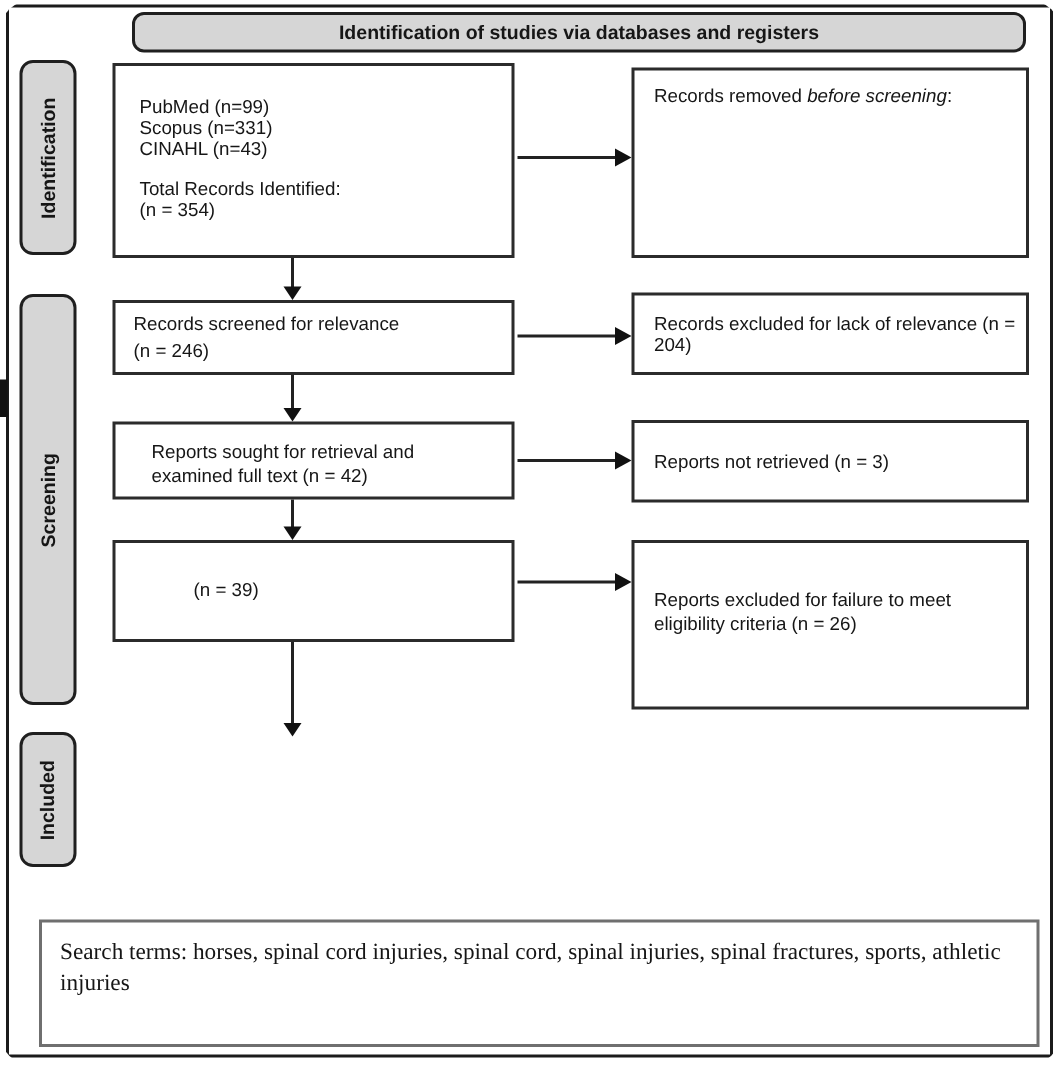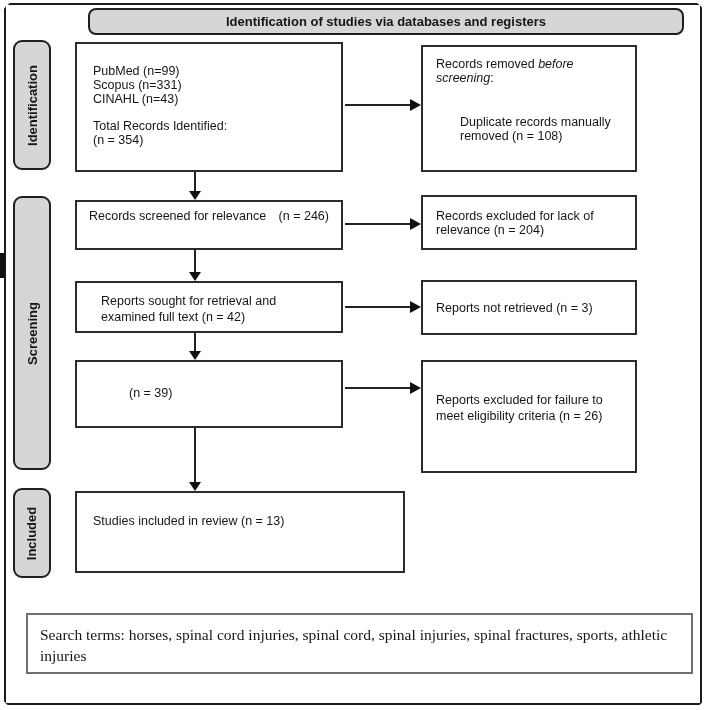--- a/index.html
+++ b/index.html
@@ -25,42 +25,42 @@
   .stage span{transform:rotate(-90deg);white-space:nowrap;font-weight:bold;font-size:13px;}
   #stage-identification{top:40px;height:130px;}
   #stage-screening{top:196px;height:274px;}
   #stage-included{top:488px;height:90px;}
 
   .box{
     position:absolute;background:#ffffff;border:2px solid #2b2b2b;box-sizing:border-box;
     font-size:12.5px;line-height:14px;
   }
   .col-left{left:75px;width:268px;}
-  .col-right{left:421px;width:216px;}
+  .col-right{left:421px;width:265px;}
 
   #box-identified{top:42px;height:130px;padding:20px 14px 10px 16px;}
   #box-identified .total{margin-top:13px;}
 
   #box-removed{top:45px;height:127px;padding:10px 12px 0 13px;}
   #box-removed .detail{margin:30px 10px 0 24px;}
 
-  #box-screened{top:200px;height:50px;padding:7px 12px;display:flex;flex-direction:row;justify-content:space-between;}
+  #box-screened{top:200px;height:50px;padding:7px 12px;display:flex;flex-direction:column;justify-content:space-between;}
   #box-excluded-relevance{top:195px;height:55px;display:flex;align-items:center;padding:0 4px 0 13px;}
 
   #box-sought{top:281px;height:52px;padding:10px 24px;line-height:16px;}
   #box-not-retrieved{top:280px;height:55px;display:flex;align-items:center;padding:0 14px 0 13px;}
 
   #box-assessed{top:360px;height:68px;padding:8px 12px;}
   #box-assessed .n{margin-top:16px;margin-left:40px;}
   #box-excluded-eligibility{top:360px;height:113px;padding:30px 14px 0 13px;line-height:16px;}
 
   #box-included{left:75px;top:491px;width:330px;height:82px;padding:21px 14px 0 16px;}
 
   #footer-box{
-    position:absolute;left:26px;top:613px;width:667px;height:61px;
+    position:absolute;left:26px;top:613px;width:667px;height:85px;
     border:2px solid #6f6f6f;box-sizing:border-box;background:#fff;
     font-family:"Liberation Serif","DejaVu Serif",serif;font-size:15.5px;line-height:21px;
     padding:9px 14px 0 12px;
   }
   #footer-box .date{margin-top:20px;}
 
   .stem-h{position:absolute;height:2px;background:#222;}
   .stem-v{position:absolute;width:2px;background:#222;}
   .head-right{position:absolute;width:0;height:0;border-top:6px solid transparent;border-bottom:6px solid transparent;border-left:11px solid #111;}
   .head-down{position:absolute;width:0;height:0;border-left:6px solid transparent;border-right:6px solid transparent;border-top:9px solid #111;}
@@ -89,21 +89,20 @@
   <div class="box col-left" id="box-identified">
     <div>PubMed (n=99)</div>
     <div>Scopus (n=331)</div>
     <div>CINAHL (n=43)</div>
     <div class="total">Total Records Identified:</div>
     <div>(n = 354)</div>
   </div>
 
   <div class="box col-right" id="box-removed">
     <div><span>Records removed </span><em>before screening</em><span>:</span></div>
-    <div class="detail">Duplicate records manually removed (n = 108)</div>
   </div>
 
   <div class="box col-left" id="box-screened">
     <div>Records screened for relevance</div>
     <div>(n = 246)</div>
   </div>
   <div class="box col-right" id="box-excluded-relevance">
     <div>Records excluded for lack of relevance (n = 204)</div>
   </div>
 
@@ -114,23 +113,20 @@
     <div>Reports not retrieved (n = 3)</div>
   </div>
 
   <div class="box col-left" id="box-assessed">
     <div class="n">(n = 39)</div>
   </div>
   <div class="box col-right" id="box-excluded-eligibility">
     <div>Reports excluded for failure to meet eligibility criteria (n = 26)</div>
   </div>
 
-  <div class="box" id="box-included">
-    <div>Studies included in review (n = 13)</div>
-  </div>
 
   <div class="stem-h" style="left:345px;top:104px;width:66px;"></div>
   <div class="head-right" style="left:410px;top:99px;"></div>
 
   <div class="stem-h" style="left:345px;top:223px;width:66px;"></div>
   <div class="head-right" style="left:410px;top:218px;"></div>
 
   <div class="stem-h" style="left:345px;top:306px;width:66px;"></div>
   <div class="head-right" style="left:410px;top:301px;"></div>
 

